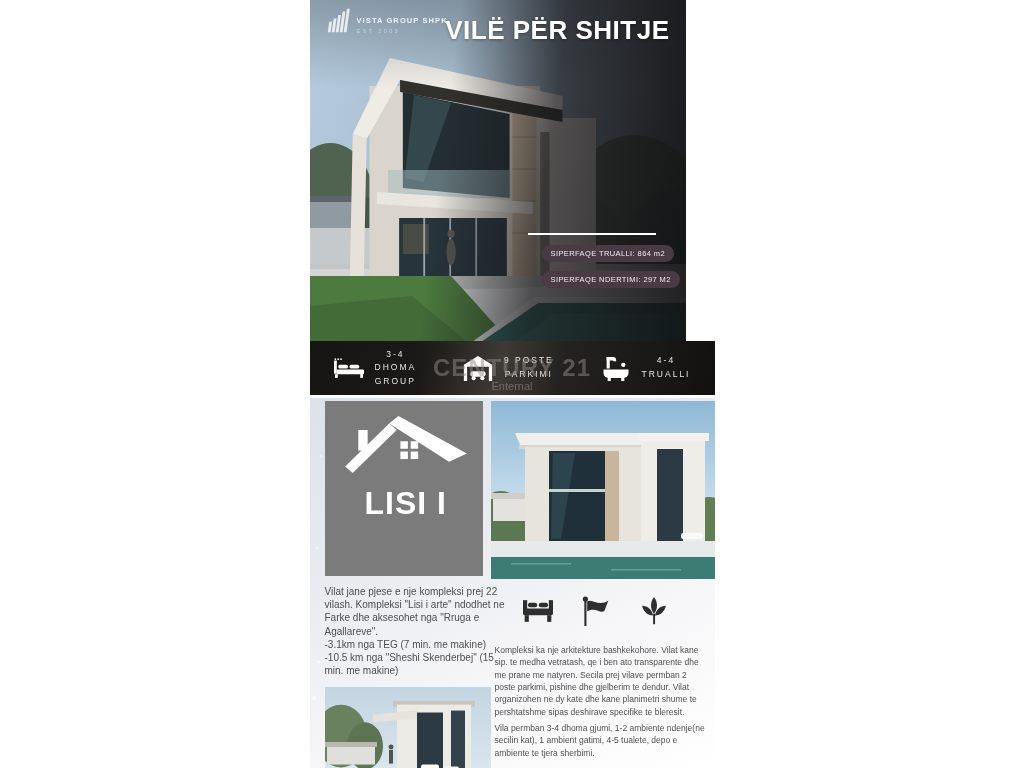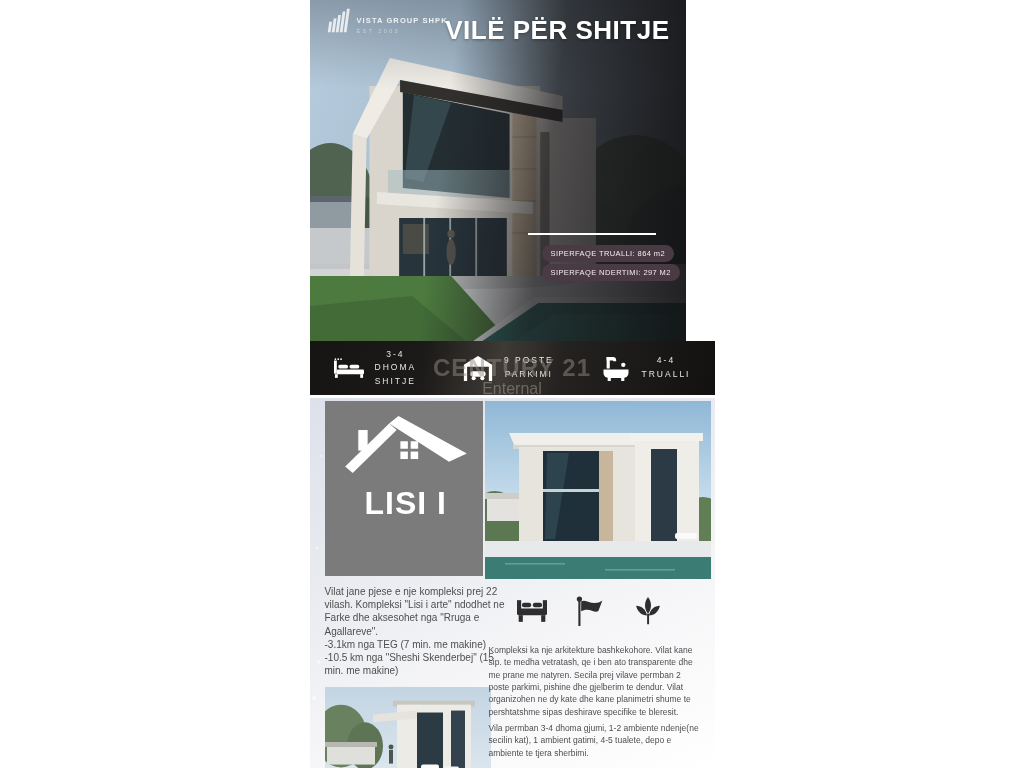--- a/index.html
+++ b/index.html
@@ -23,40 +23,40 @@
 
   .hero-title-wrap { position:absolute; top:15px; right:16px; text-align:right; color:#fff; }
   .hero-title { font-size:26px; font-weight:800; letter-spacing:.5px; text-shadow:0 1px 3px rgba(0,0,0,.35); }
   .hero-loc { margin-top:7px; display:flex; justify-content:flex-end; align-items:center; gap:6px;
               font-size:21px; font-weight:800; letter-spacing:.5px; text-shadow:0 1px 3px rgba(0,0,0,.35); }
   .pin-icon { width:13px; height:18px; }
 
   .hero-price-block { position:absolute; top:224px; right:16px; width:142px; color:#fff; }
   .price { font-size:28px; font-weight:500; letter-spacing:1.5px; }
   .price-rule { width:128px; height:2px; background:#ffffff; margin:9px 0 10px 0; }
-  .badge { display:block; width:max-content; margin:2px 0 0 14px; padding:4px 9px;
+  .badge { display:block; width:max-content; margin:9px 0 0 14px; padding:4px 9px;
            background:var(--badge_bg,#4a3a43); border-radius:10px;
            font-size:7.5px; letter-spacing:.4px; color:#f1ecef; font-weight:500; }
 
   
   .bar { position:relative; width:405px; height:54px;
          background:linear-gradient(100deg,#161514 0%,#1b1a18 28%,#3e3a36 47%,#242220 62%,#121110 100%);
          display:flex; align-items:center; justify-content:space-between; padding:0 24px; }
   .feat { display:flex; align-items:center; gap:11px; position:relative; z-index:1; }
   .feat-icon { width:30px; height:25px; flex:none; }
   .feat-lines { display:flex; flex-direction:column; align-items:center;
                 font-size:8.5px; letter-spacing:2px; line-height:1.6; color:#e8e6e3; font-weight:500; }
   .watermark { position:absolute; left:50%; top:13px; transform:translateX(-50%);
                text-align:center; z-index:2; pointer-events:none; }
   .wm1 { font-size:24px; font-weight:700; letter-spacing:1px; color:rgba(150,140,132,0.5); }
-  .wm2 { font-size:16px; color:rgba(160,152,145,0.55); margin-top:-2px; }
+  .wm2 { font-size:11px; color:rgba(160,152,145,0.55); margin-top:-2px; }
 
   
   .details { width:405px; height:370px; margin-top:3px; overflow:hidden;
-    padding:3px 0 0 15px; display:flex; gap:2px;
+    padding:3px 0 0 15px; display:flex; gap:8px;
     background:
       radial-gradient(circle 2.5px at 7px 150px, rgba(255,255,255,.95), rgba(255,255,255,0) 70%),
       radial-gradient(circle 2px at 15px 212px, rgba(255,255,255,.9), rgba(255,255,255,0) 70%),
       radial-gradient(circle 3px at 9px 264px, rgba(255,255,255,.95), rgba(255,255,255,0) 70%),
       radial-gradient(circle 2px at 22px 322px, rgba(255,255,255,.8), rgba(255,255,255,0) 70%),
       radial-gradient(circle 2px at 11px 58px, rgba(255,255,255,.8), rgba(255,255,255,0) 70%),
       radial-gradient(circle 4px at 4px 300px, rgba(255,255,255,.9), rgba(255,255,255,0) 70%),
       radial-gradient(circle 2px at 30px 120px, rgba(255,255,255,.7), rgba(255,255,255,0) 70%),
       linear-gradient(155deg,#dde1ea 0%,#e9ebf0 35%,#f6f6f8 65%,#ffffff 100%);
   }
@@ -176,21 +176,21 @@
             <rect x="4.5" y="7" width="10.5" height="4" rx="2"></rect>
             <rect x="16.5" y="7" width="10.5" height="4" rx="2"></rect>
             <rect x="3" y="12" width="29" height="5" rx="1"></rect>
             <rect x="1" y="17" width="3" height="4"></rect>
             <rect x="28" y="17" width="3" height="4"></rect>
           </g>
         </svg>
         <div class="feat-lines">
           <span>3-4</span>
           <span>DHOMA</span>
-          <span>SHITJE</span>
+          <span>GROUP</span>
         </div>
       </div>
 
       <div class="feat">
         <svg class="feat-icon" viewBox="0 0 26 23">
           <g fill="#ffffff">
             <path d="M13 0 L26 8 V23 H23 V10 H3 V23 H0 V8 Z"></path>
             <rect x="6" y="14" width="14" height="5" rx="2.2"></rect>
             <circle cx="9" cy="20.5" r="1.9"></circle>
             <circle cx="17" cy="20.5" r="1.9"></circle>

